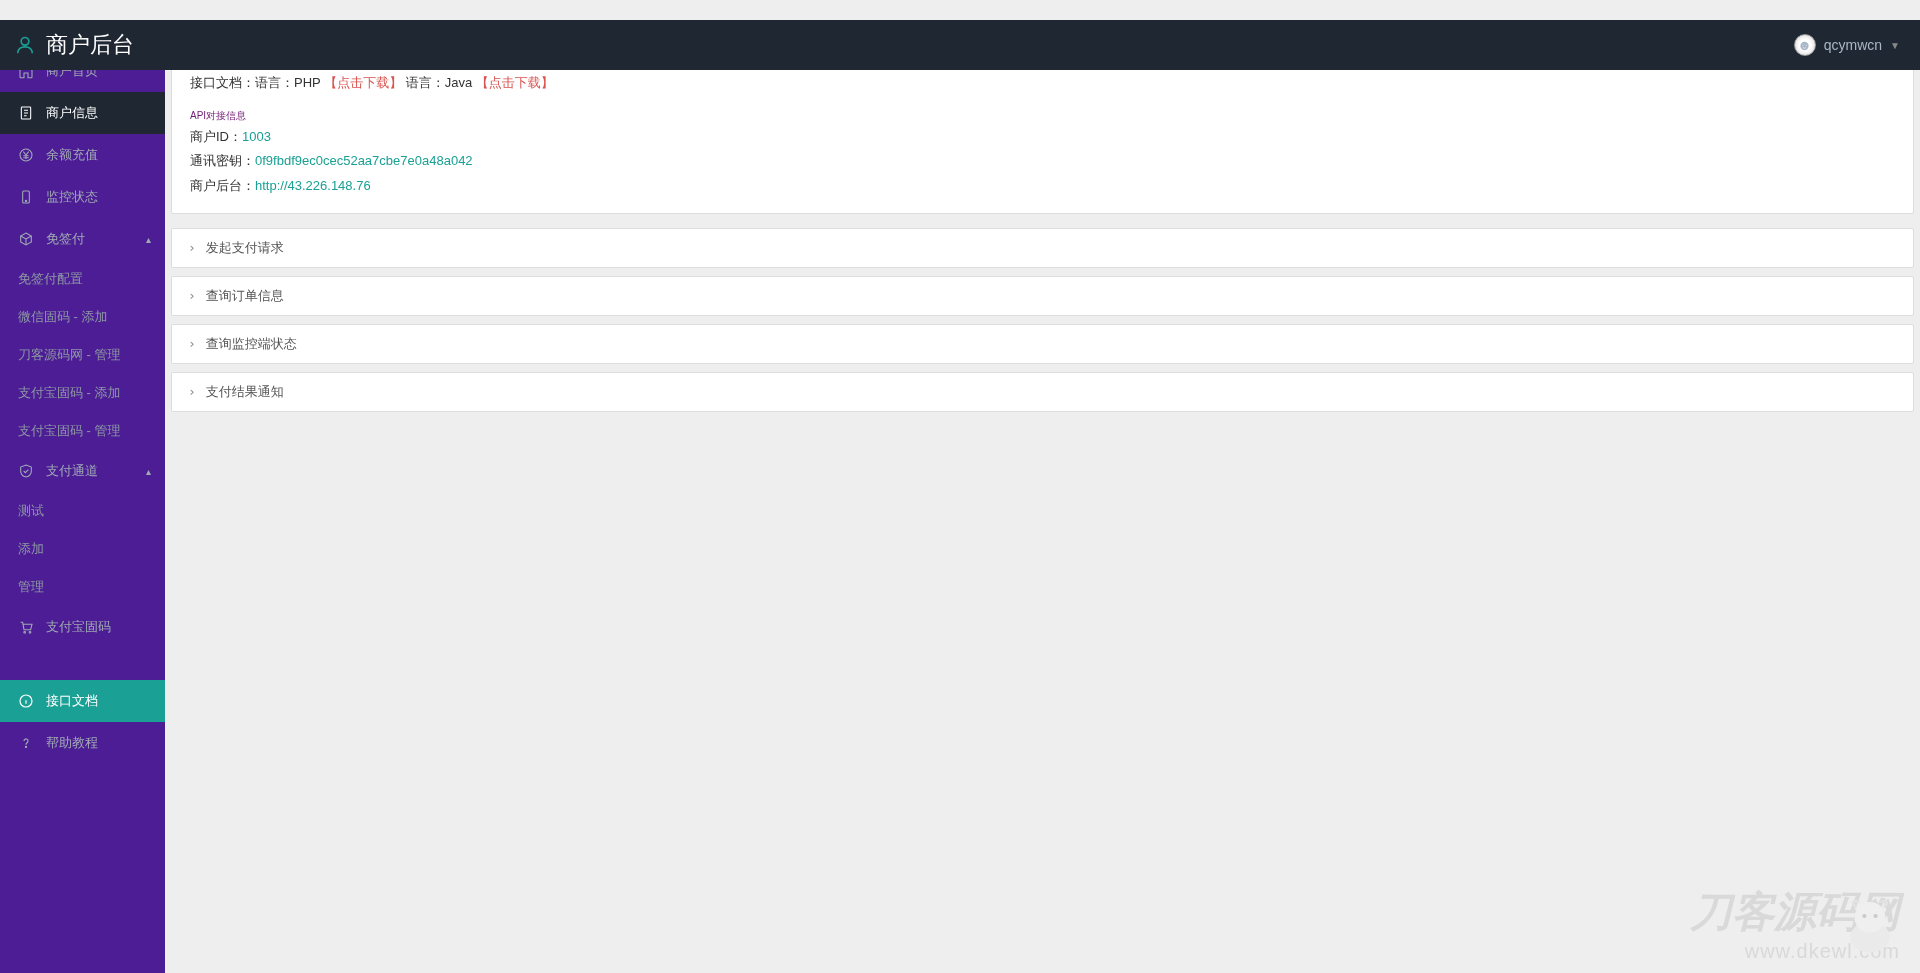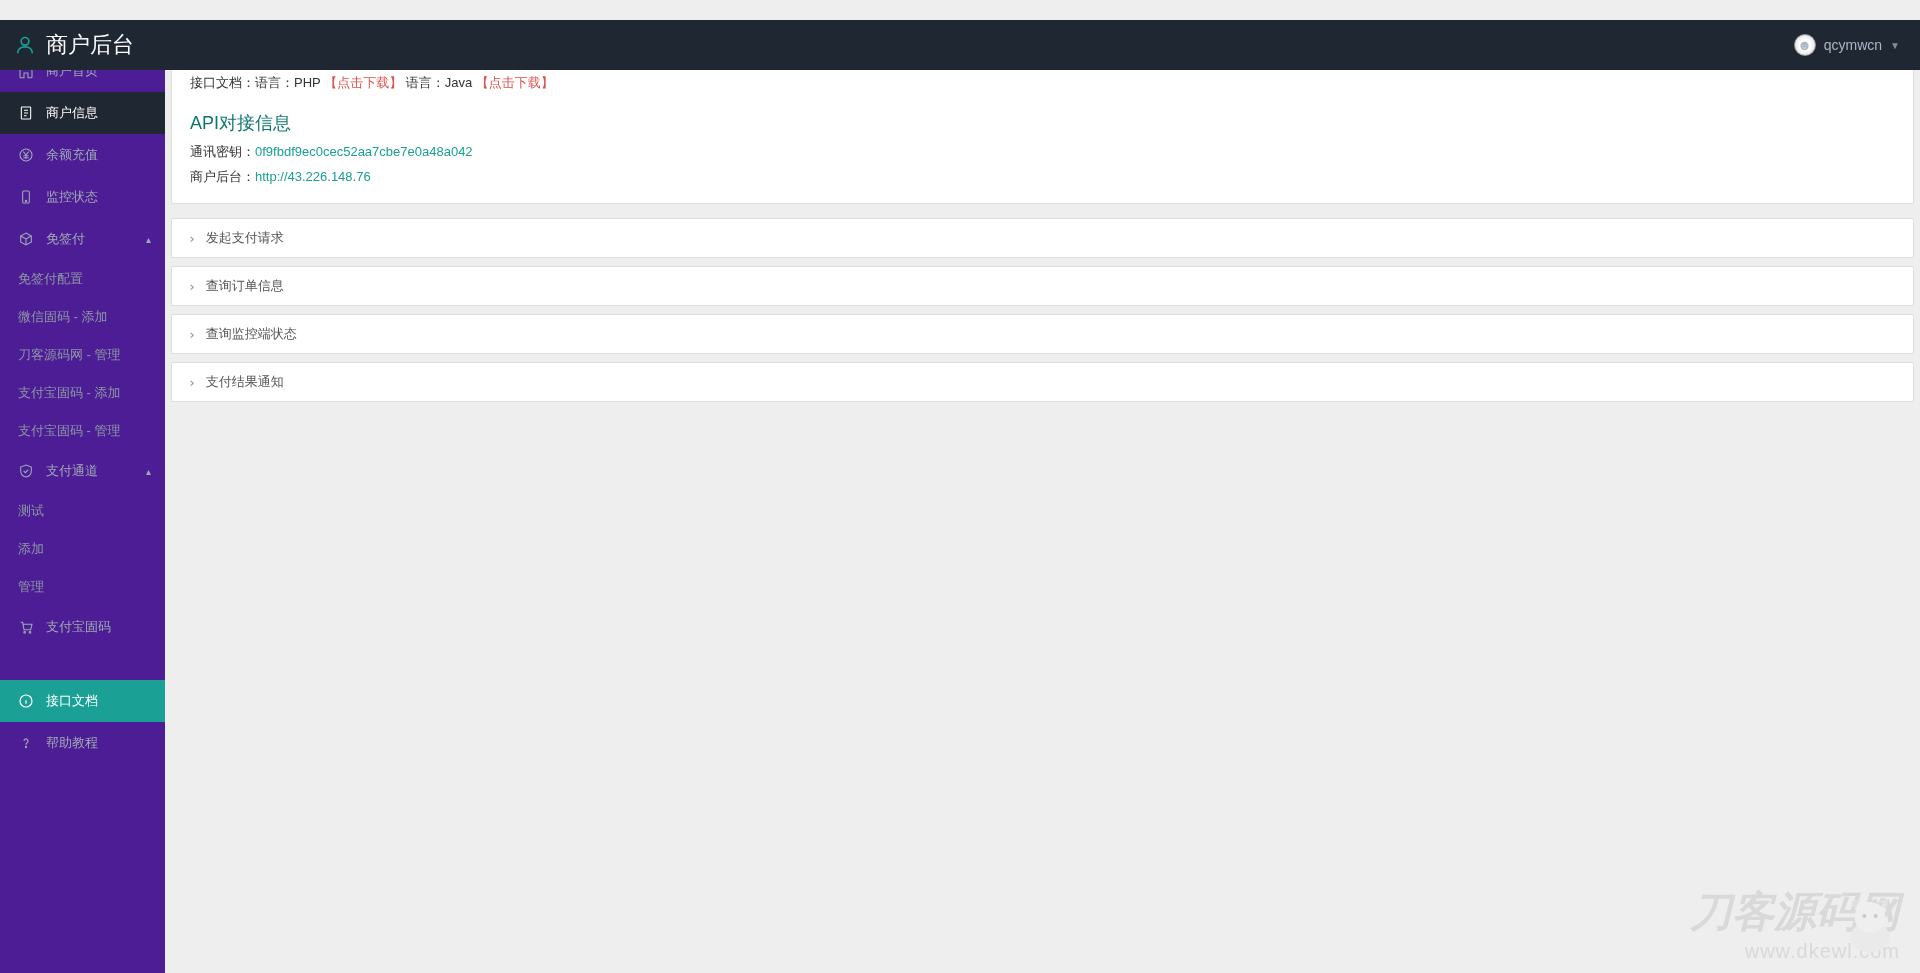--- a/index.html
+++ b/index.html
@@ -40,21 +40,21 @@
     .main {
       margin-left: 165px; margin-top: 50px; padding: 6px;
     }
     .panel {
       background: #fff; border: 1px solid #ddd; border-radius: 2px;
       padding: 14px 18px; margin-bottom: 14px; line-height: 1.9;
     }
     .doc-line { font-size: 13px; color: #333; }
     .link-red { color: #d9534f; cursor: pointer; }
     .text-teal { color: #1aa094; }
-    .api-title { color: #0f766e; font-size: 18px; margin-top: 10px; }
+    .api-title { color: #701a75; font-size: 10px; margin-top: 10px; }
     
     .accordion {
       background: #fff; border: 1px solid #ddd; border-radius: 2px;
       margin-bottom: 8px; padding: 10px 16px; display:flex; align-items:center;
       gap: 10px; cursor: pointer; font-size: 13px; color: #555;
     }
     .chevron { font-size: 13px; color: #888; font-family: monospace; }
     
     
     .watermark {
@@ -185,20 +185,23 @@
 
 <div class="main">
   <div class="panel">
     <div class="doc-line">
       <span>接口文档：语言：PHP</span>
       <span class="link-red">【点击下载】</span>
       <span>语言：Java</span>
       <span class="link-red">【点击下载】</span>
     </div>
     <div class="api-title">API对接信息</div>
+    <div class="doc-line">
+      <span>商户ID：</span><span class="text-teal">1003</span>
+    </div>
     <div class="doc-line">
       <span>通讯密钥：</span><span class="text-teal">0f9fbdf9ec0cec52aa7cbe7e0a48a042</span>
     </div>
     <div class="doc-line">
       <span>商户后台：</span><span class="text-teal">http://43.226.148.76</span>
     </div>
   </div>
 
   <div class="accordion">
     <span class="chevron">›</span>

